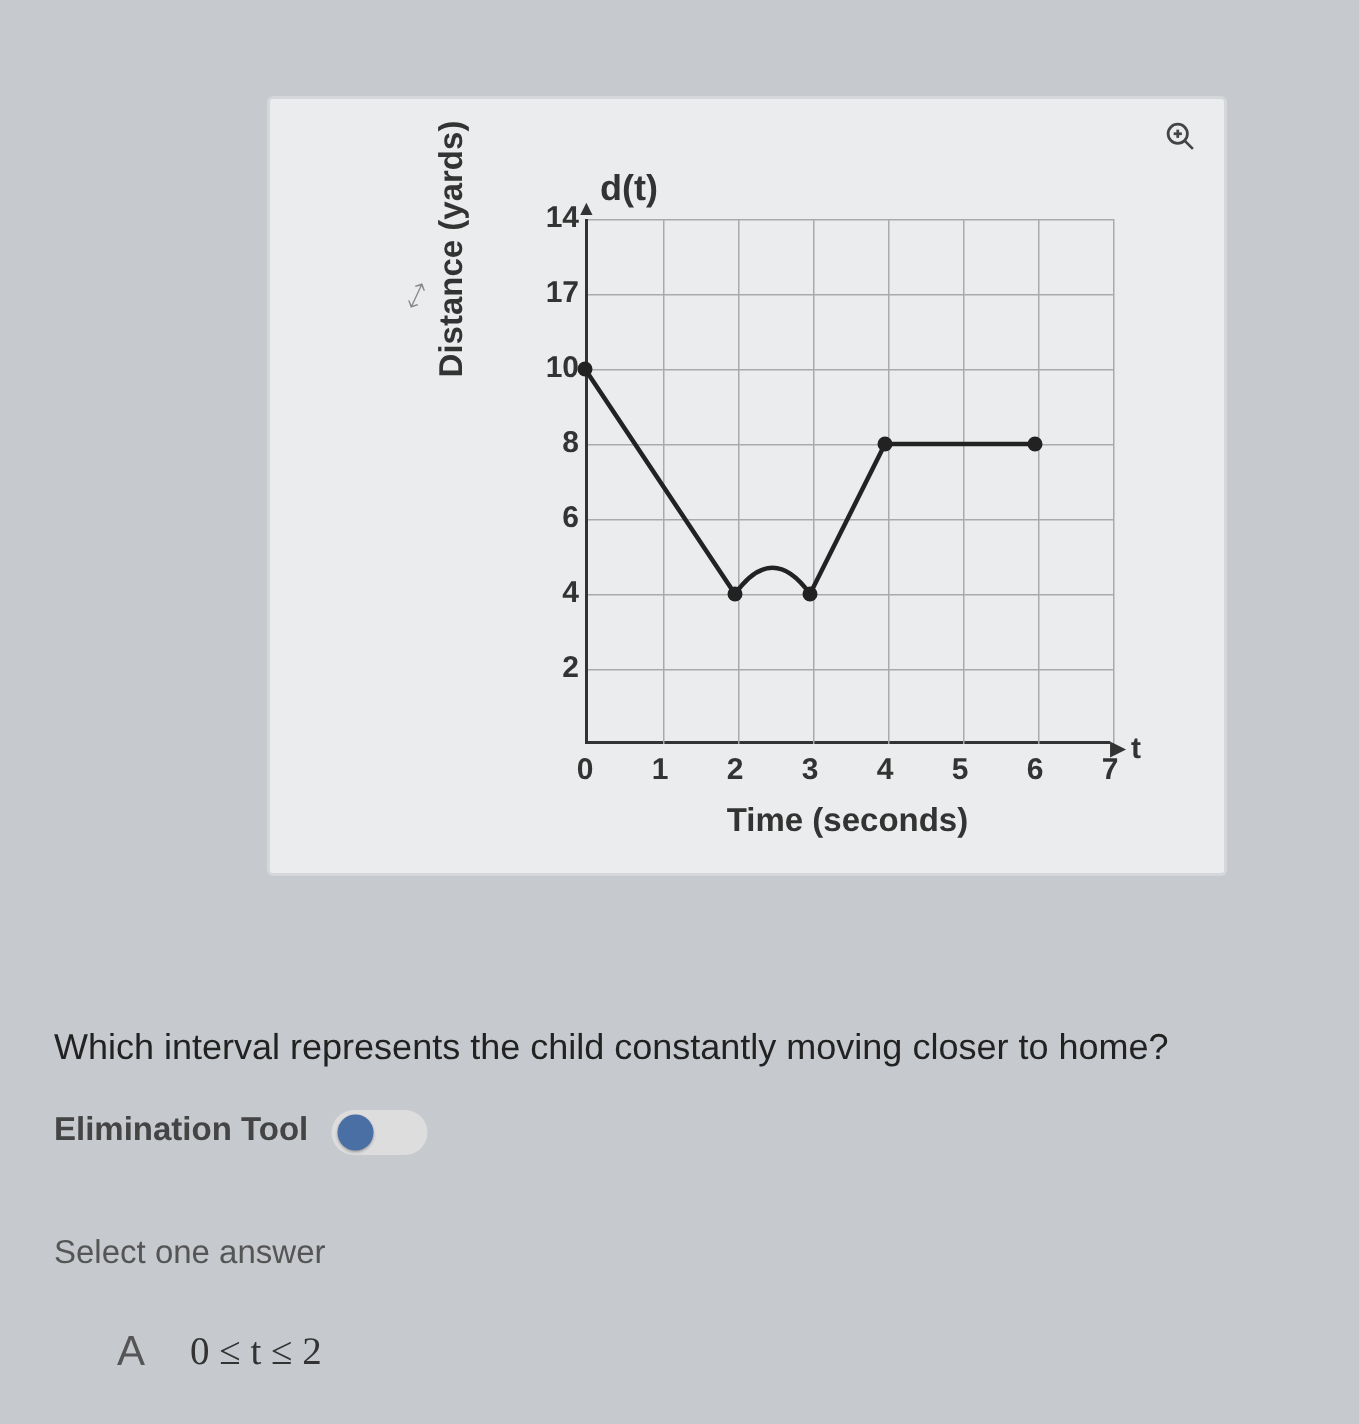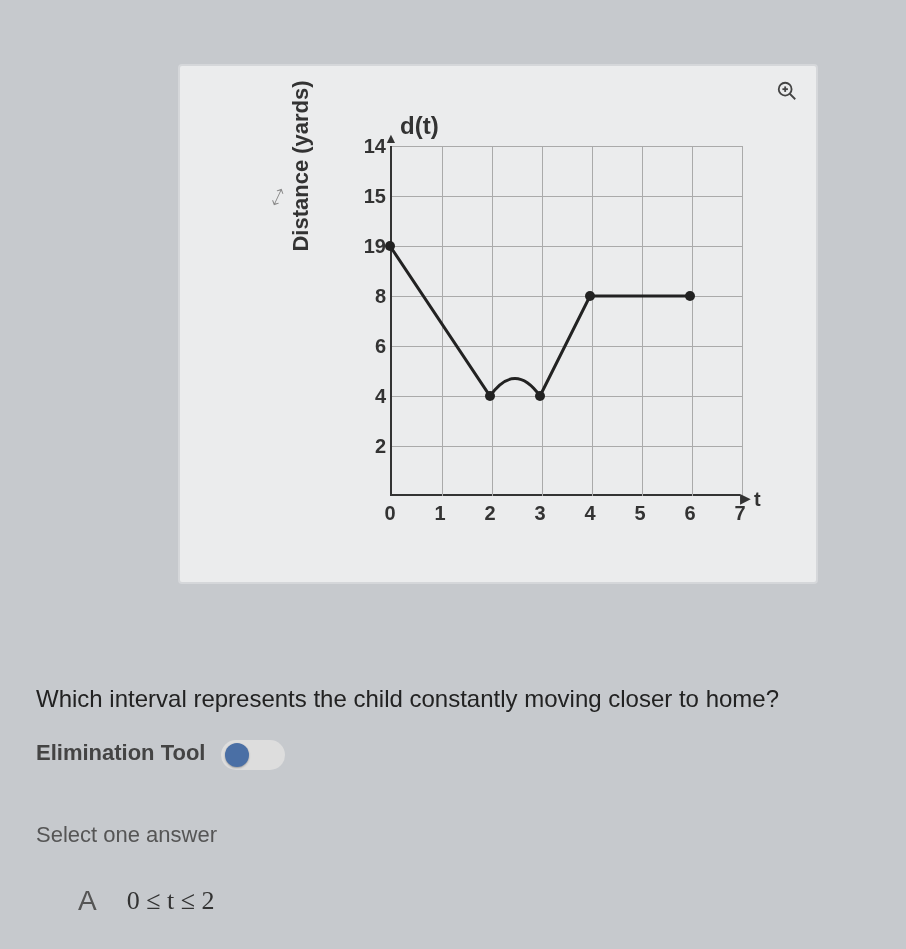--- a/index.html
+++ b/index.html
@@ -203,38 +203,39 @@
       <circle cx="100" cy="250" r="5" fill="#222"></circle>
       <circle cx="150" cy="250" r="5" fill="#222"></circle>
       <circle cx="200" cy="150" r="5" fill="#222"></circle>
       <circle cx="300" cy="150" r="5" fill="#222"></circle>
     </svg>
 
     <div class="tick-y" style="top:300px">2</div>
     <div class="tick-y" style="top:250px">4</div>
     <div class="tick-y" style="top:200px">6</div>
     <div class="tick-y" style="top:150px">8</div>
-    <div class="tick-y" style="top:100px">19</div>
-    <div class="tick-y" style="top:50px">15</div>
+    <div class="tick-y" style="top:100px">10</div>
+    <div class="tick-y" style="top:50px">17</div>
     <div class="tick-y" style="top:0px">14</div>
 
     <div class="tick-x" style="left:0px">0</div>
     <div class="tick-x" style="left:50px">1</div>
     <div class="tick-x" style="left:100px">2</div>
     <div class="tick-x" style="left:150px">3</div>
     <div class="tick-x" style="left:200px">4</div>
     <div class="tick-x" style="left:250px">5</div>
     <div class="tick-x" style="left:300px">6</div>
     <div class="tick-x" style="left:350px">7</div>
   </div>
 
   <div class="arrow-y">▲</div>
   <div class="arrow-x">▶</div>
   <div class="axis-end-t">t</div>
 
+  <div class="xlabel">Time (seconds)</div>
 </div>
 
 <div class="question">Which interval represents the child constantly moving closer to home?</div>
 
 <div class="tool-row">
   <span class="tool-label">Elimination Tool</span>
   <div class="toggle">
     <div class="toggle-knob"></div>
   </div>
 </div>

